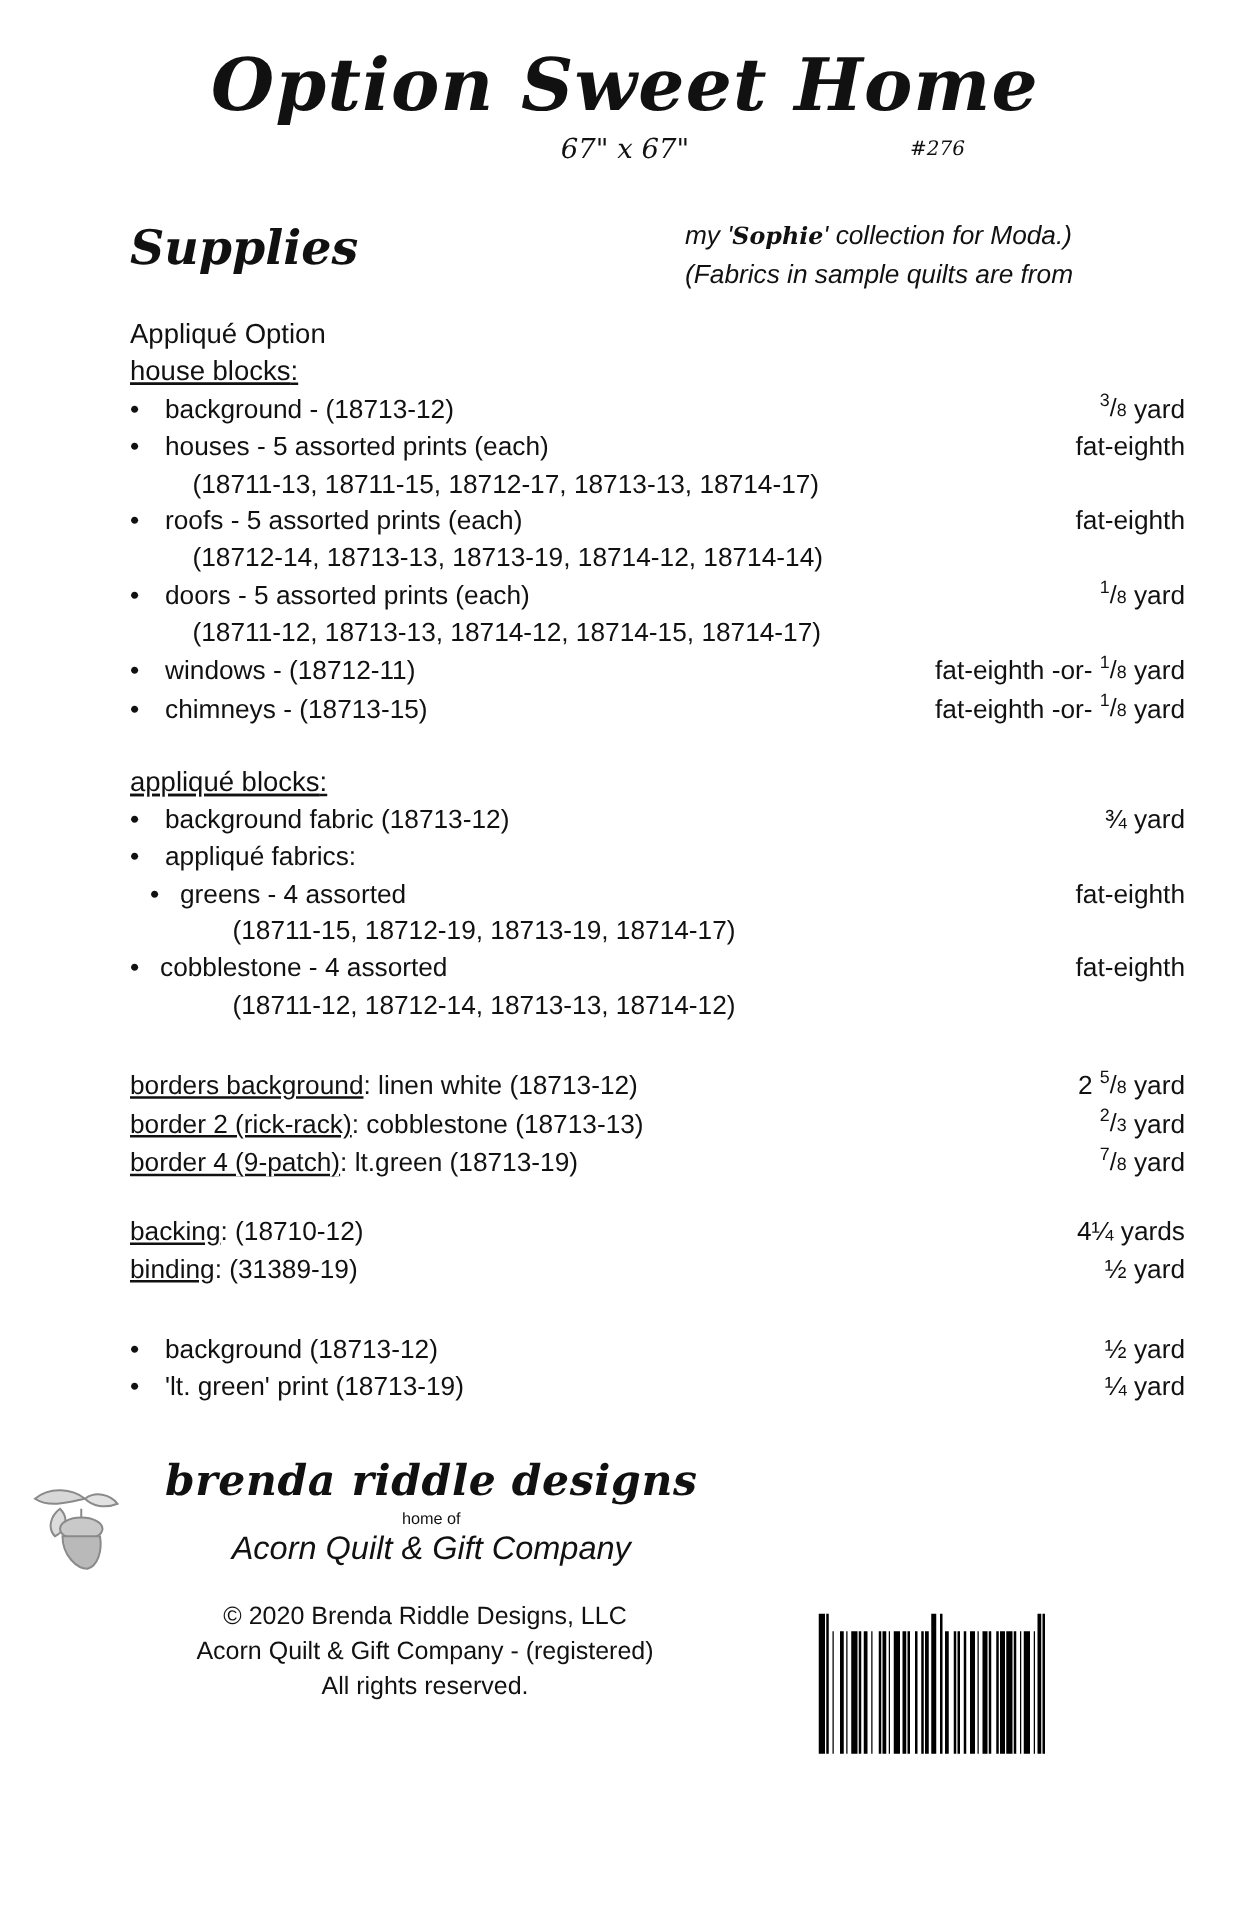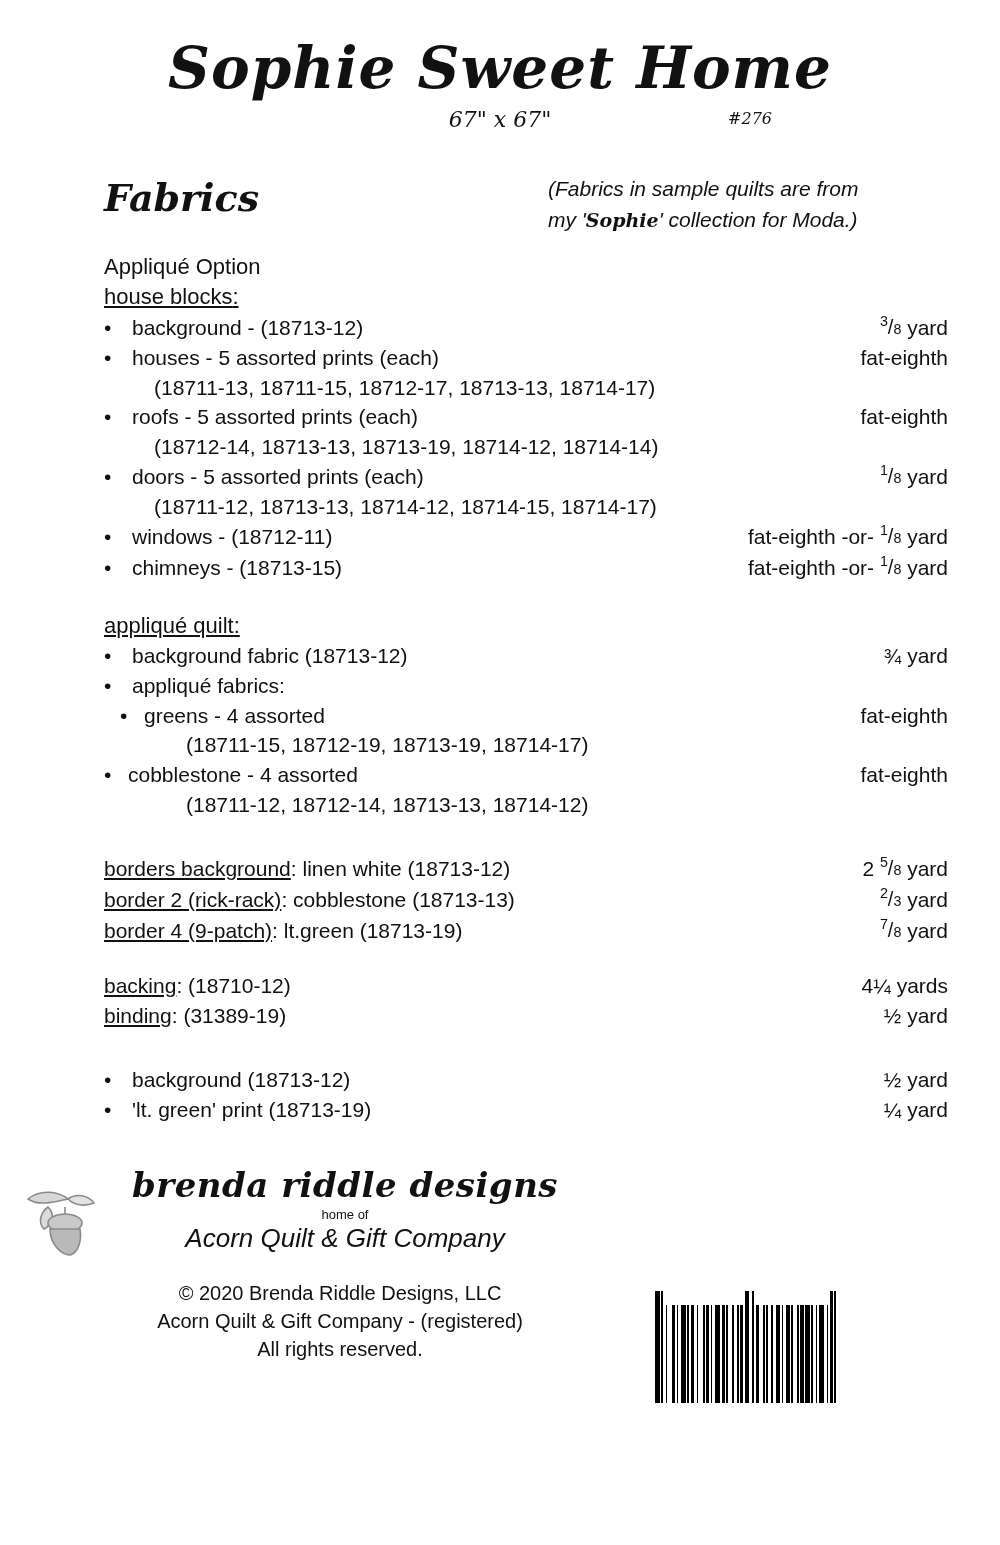--- a/index.html
+++ b/index.html
@@ -250,35 +250,35 @@
   .barcode i {
     display: block;
     background: #000;
   }
 </style>
 </head>
 <body>
 
 <div class="page">
 
-  <div class="title">Sophie Sweet Home</div>
+  <div class="title">Option Sweet Home</div>
 
   <div class="subtitle-row">
     <div class="dims">67" x 67"</div>
     <div class="patnum">#276</div>
   </div>
 
 
   <div class="supplies-row">
-    <div class="supplies-word">Fabrics</div>
+    <div class="supplies-word">Supplies</div>
     <div class="fabric-note">
-      <div>(Fabrics in sample quilts are from</div>
       <div>
         <span>my '</span><span class="coll">Sophie</span><span>' collection for Moda.)</span>
       </div>
+      <div>(Fabrics in sample quilts are from</div>
     </div>
   </div>
 
   <div class="content">
 
     <div class="section-head">Appliqué Option</div>
 
     <div class="sub-head">
       <span class="u">house blocks</span><span>:</span>
     </div>
@@ -338,21 +338,21 @@
         <span>chimneys -  (18713-15)</span>
       </div>
       <div class="amount">
         <span>fat-eighth -or- </span><span class="frac"><sup>1</sup><span class="slash">/</span><sub>8</sub></span><span> yard</span>
       </div>
     </div>
 
     <div class="gap-md"></div>
 
     <div class="sub-head">
-      <span class="u">appliqué quilt</span><span>:</span>
+      <span class="u">appliqué blocks</span><span>:</span>
     </div>
 
     <div class="row">
       <div class="left">
         <span class="bullet">•</span>
         <span>background fabric (18713-12)</span>
       </div>
       <div class="amount">¾ yard</div>
     </div>
 

